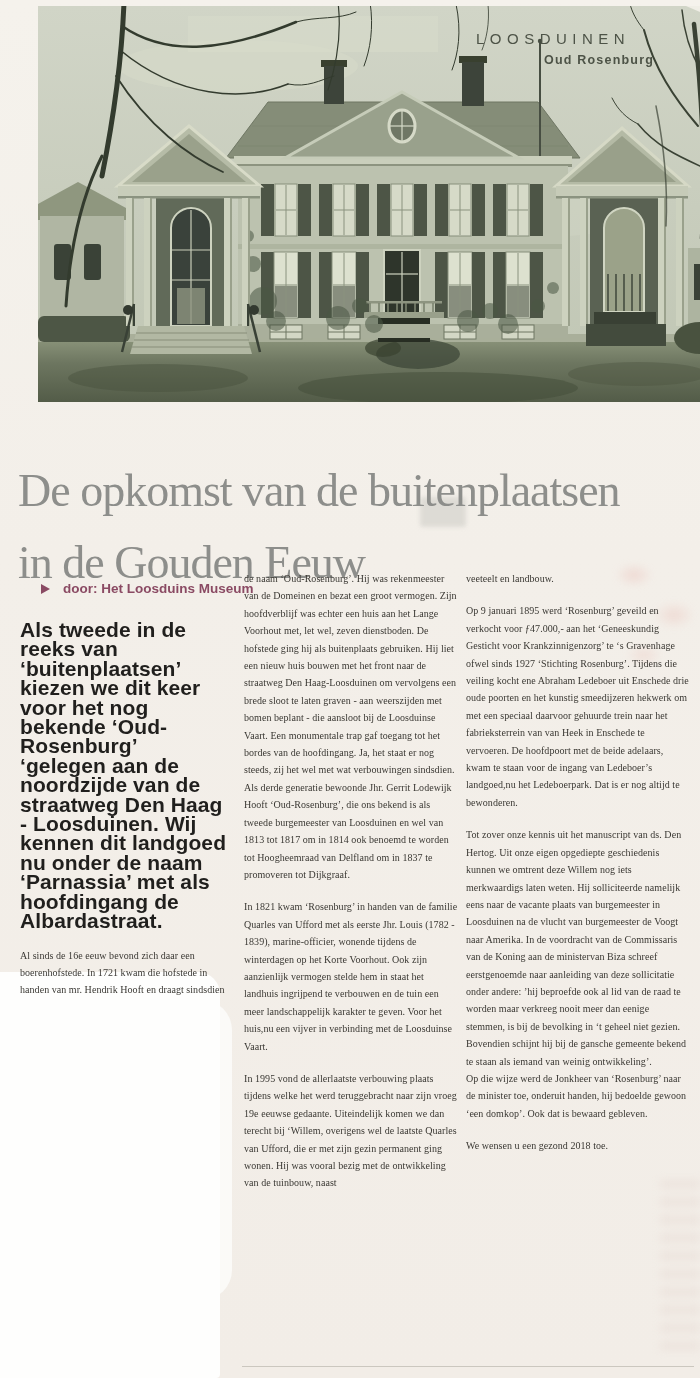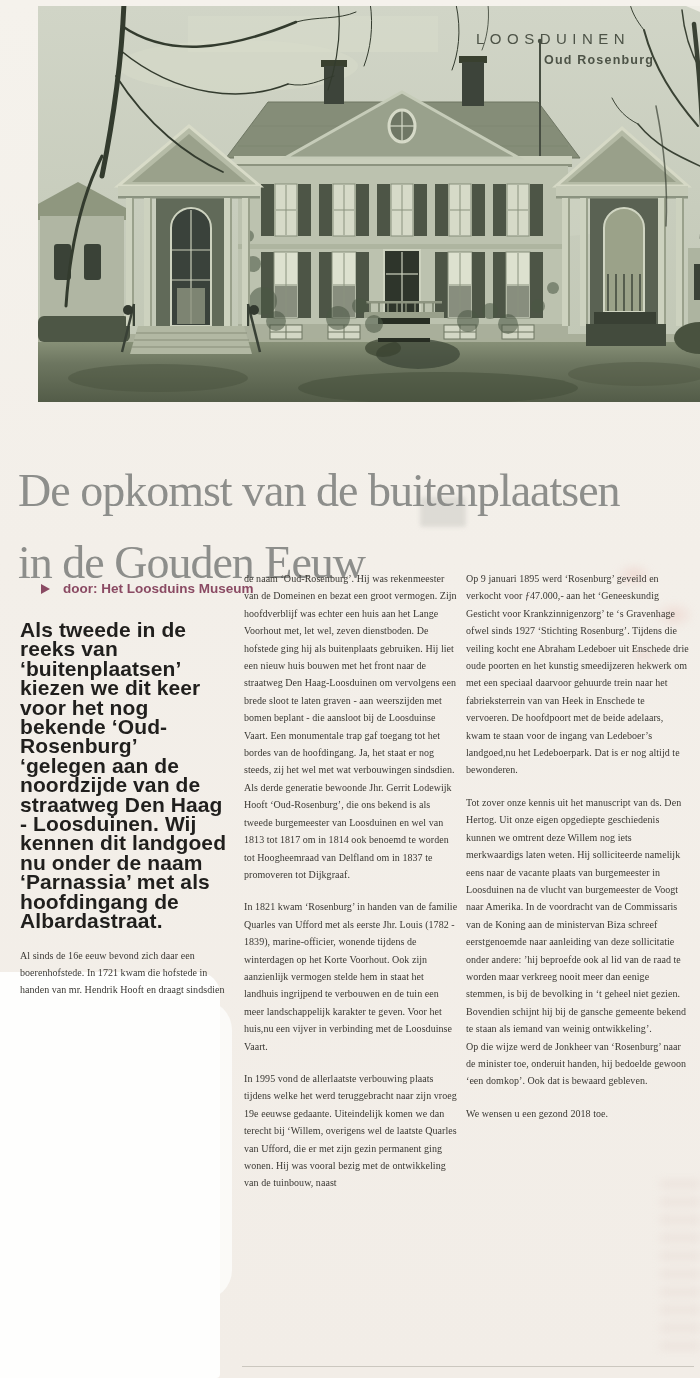--- a/index.html
+++ b/index.html
@@ -307,20 +307,21 @@
     <div class="col col1">
       <p class="intro">Als tweede in de reeks van ‘buitenplaatsen’ kiezen we dit keer voor het nog bekende ‘Oud-Rosenburg’ ‘gelegen aan de noordzijde van de straatweg Den Haag - Loosduinen. Wij kennen dit landgoed nu onder de naam ‘Parnassia’ met als hoofdingang de Albardastraat.</p>
       <p class="bp">Al sinds de 16e eeuw bevond zich daar een boerenhofstede. In 1721 kwam die hofstede in handen van mr. Hendrik Hooft en draagt sindsdien</p>
     </div>
     <div class="col col2">
       <p class="bp">de naam ‘Oud-Rosenburg’. Hij was rekenmeester van de Domeinen en bezat een groot vermogen. Zijn hoofdverblijf was echter een huis aan het Lange Voorhout met, let wel, zeven dienstboden. De hofstede ging hij als buitenplaats gebruiken. Hij liet een nieuw huis bouwen met het front naar de straatweg Den Haag-Loosduinen om vervolgens een brede sloot te laten graven - aan weerszijden met bomen beplant - die aansloot bij de Loosduinse Vaart. Een monumentale trap gaf toegang tot het bordes van de hoofdingang. Ja, het staat er nog steeds, zij het wel met wat verbouwingen sindsdien. Als derde generatie bewoonde Jhr. Gerrit Lodewijk Hooft ‘Oud-Rosenburg’, die ons bekend is als tweede burgemeester van Loosduinen en wel van 1813 tot 1817 om in 1814 ook benoemd te worden tot Hoogheemraad van Delfland om in 1837 te promoveren tot Dijkgraaf.</p>
       <p class="bp">In 1821 kwam ‘Rosenburg’ in handen van de familie Quarles van Ufford met als eerste Jhr. Louis (1782 - 1839), marine-officier, wonende tijdens de winterdagen op het Korte Voorhout. Ook zijn aanzienlijk vermogen stelde hem in staat het landhuis ingrijpend te verbouwen en de tuin een meer landschappelijk karakter te geven. Voor het huis,nu een vijver in verbinding met de Loosduinse Vaart.</p>
       <p class="bp">In 1995 vond de allerlaatste verbouwing plaats tijdens welke het werd teruggebracht naar zijn vroeg 19e eeuwse gedaante. Uiteindelijk komen we dan terecht bij ‘Willem, overigens wel de laatste Quarles van Ufford, die er met zijn gezin permanent ging wonen. Hij was vooral bezig met de ontwikkeling van de tuinbouw, naast</p>
     </div>
     <div class="col col3">
+      <p class="bp">veeteelt en landbouw.</p>
       <p class="bp">Op 9 januari 1895 werd ‘Rosenburg’ geveild en verkocht voor ƒ47.000,- aan het ‘Geneeskundig Gesticht voor Krankzinnigenzorg’ te ‘s Gravenhage ofwel sinds 1927 ‘Stichting Rosenburg’. Tijdens die veiling kocht ene Abraham Ledeboer uit Enschede drie oude poorten en het kunstig smeedijzeren hekwerk om met een speciaal daarvoor gehuurde trein naar het fabrieksterrein van van Heek in Enschede te vervoeren. De hoofdpoort met de beide adelaars, kwam te staan voor de ingang van Ledeboer’s landgoed,nu het Ledeboerpark. Dat is er nog altijd te bewonderen.</p>
       <p class="bp tight">Tot zover onze kennis uit het manuscript van ds. Den Hertog. Uit onze eigen opgediepte geschiedenis kunnen we omtrent deze Willem nog iets merkwaardigs laten weten. Hij solliciteerde namelijk eens naar de vacante plaats van burgemeester in Loosduinen na de vlucht van burgemeester de Voogt naar Amerika. In de voordracht van de Commissaris van de Koning aan de ministervan Biza schreef eerstgenoemde naar aanleiding van deze sollicitatie onder andere: ’hij beproefde ook al lid van de raad te worden maar verkreeg nooit meer dan eenige stemmen, is bij de bevolking in ‘t geheel niet gezien. Bovendien schijnt hij bij de gansche gemeente bekend te staan als iemand van weinig ontwikkeling’.</p>
       <p class="bp">Op die wijze werd de Jonkheer van ‘Rosenburg’ naar de minister toe, onderuit handen, hij bedoelde gewoon ‘een domkop’. Ook dat is bewaard gebleven.</p>
       <p class="bp">We wensen u een gezond 2018 toe.</p>
     </div>
   </div>
 
   <div class="bottom-rule"></div>
 </div>
 

